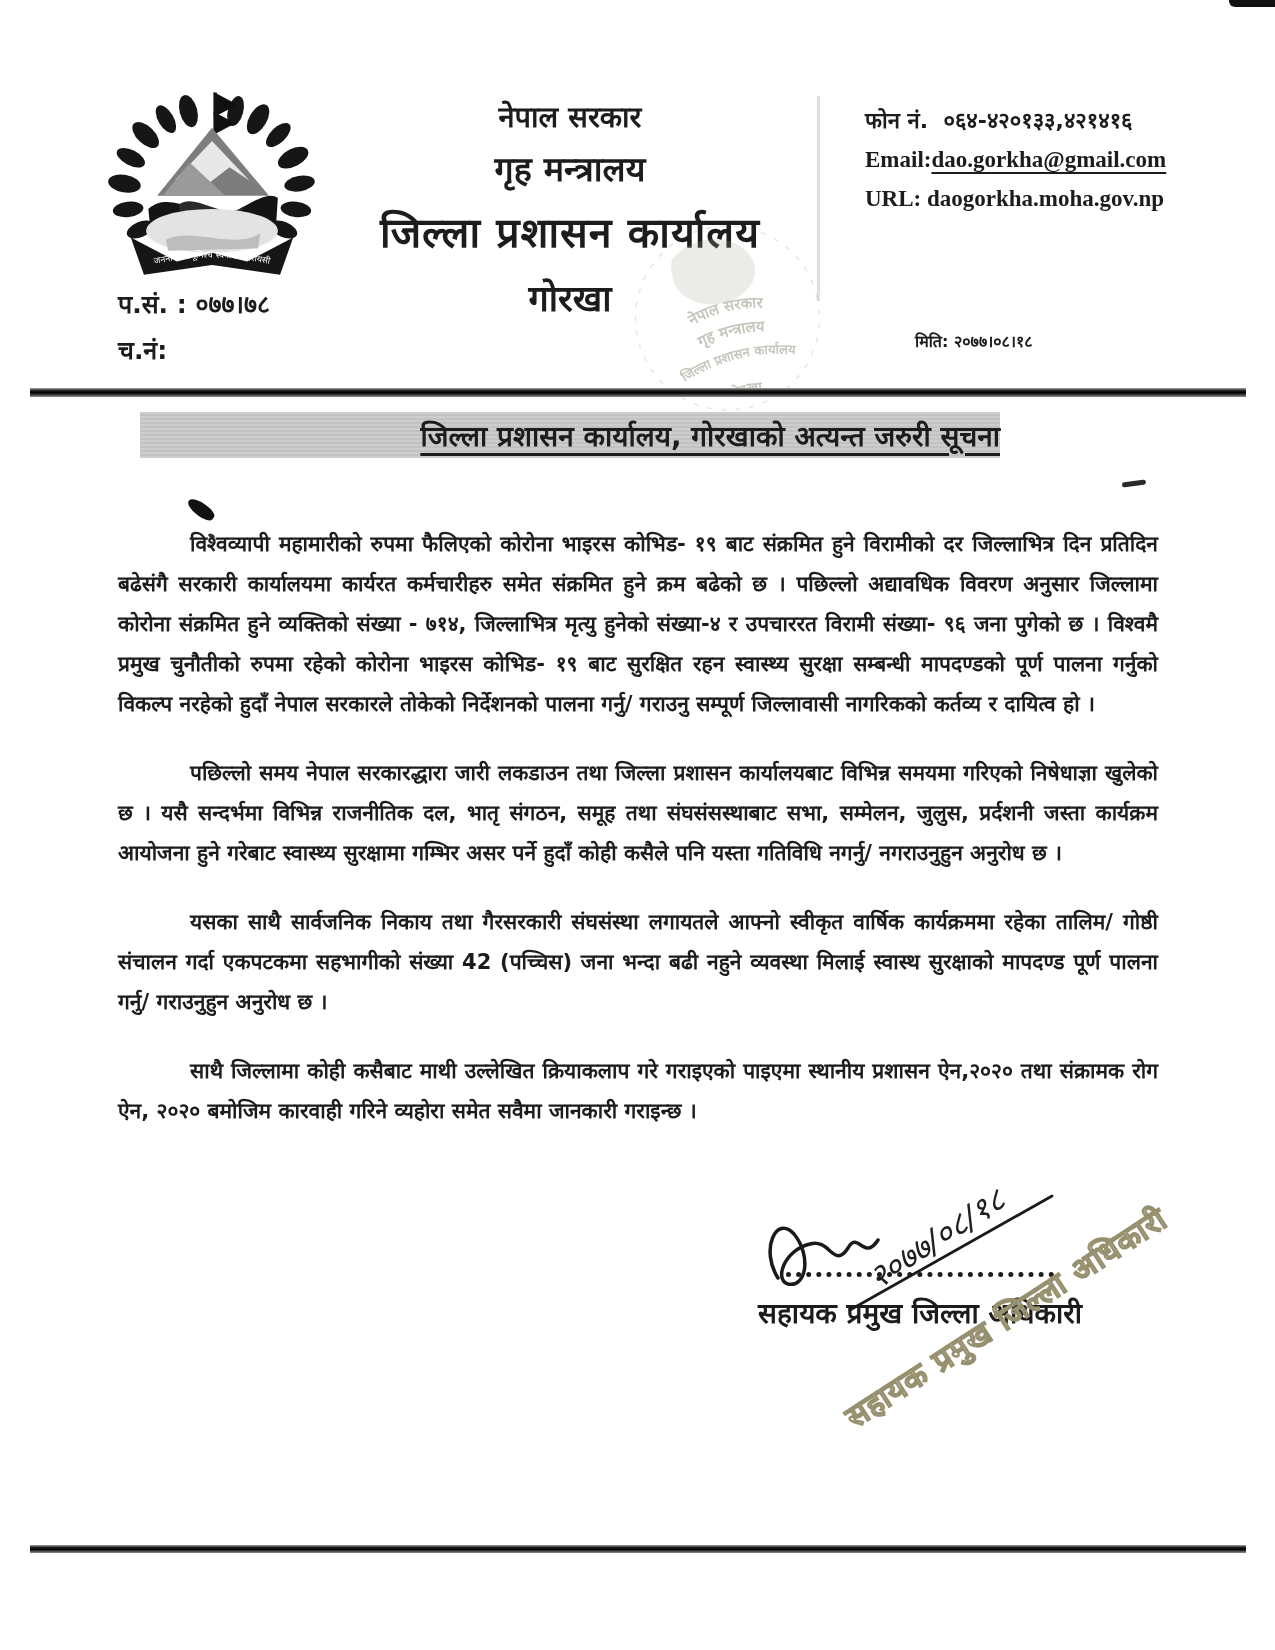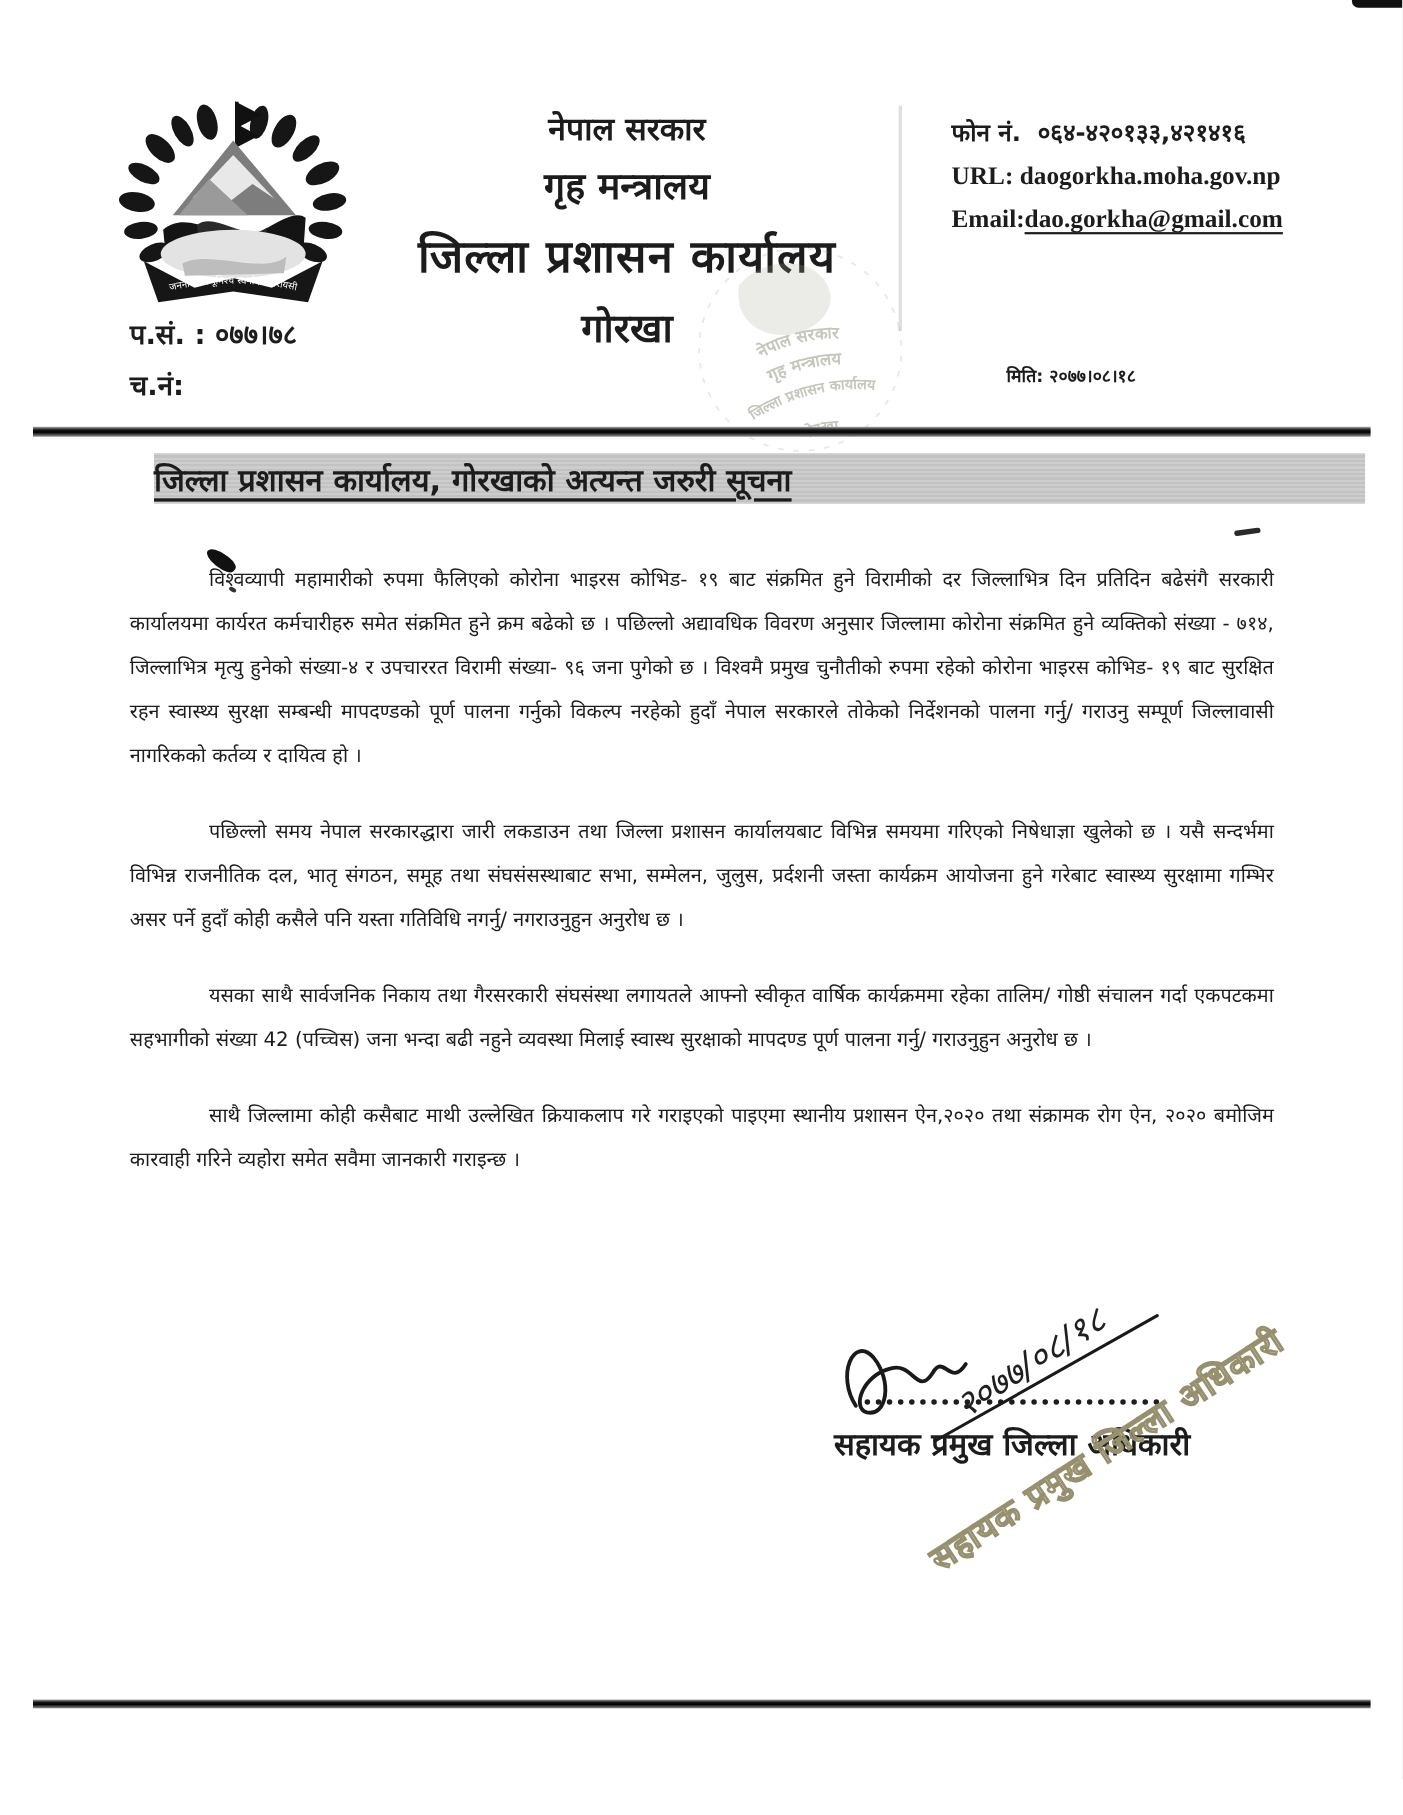--- a/index.html
+++ b/index.html
@@ -24,37 +24,37 @@
   .refs .r2{margin-top:12px;}
   .date-line{position:absolute;left:915px;top:330px;font-size:16px;font-weight:700;white-space:nowrap;}
   
   .round-stamp{position:absolute;left:625px;top:218px;width:205px;height:200px;opacity:.5;transform:rotate(-14deg);}
   
   .rule{position:absolute;left:30px;width:1216px;height:9px;
     background:linear-gradient(180deg,#a7a7a7 0%,#1c1c1c 30%,#000 55%,#8f8f8f 100%);}
   .rule.top{top:388px;}
   .rule.bottom{top:1545px;height:8px;}
   .title-band{
-    position:absolute;left:140px;top:412px;width:1101px;height:46px;
+    position:absolute;left:140px;top:412px;width:860px;height:46px;
     background:repeating-linear-gradient(0deg,#cdcdcd 0 2px,#c2c2c2 2px 4px);
-    display:flex;align-items:center;justify-content:flex-start;
+    display:flex;align-items:center;justify-content:flex-end;
   }
   .title-band span{
     font-size:28px;font-weight:800;
     text-decoration:underline;text-underline-offset:7px;text-decoration-thickness:2.5px;
   }
   
   .ink-mark{position:absolute;left:186px;top:503px;width:30px;height:13px;background:#111;
     border-radius:60% 40% 50% 50%;transform:rotate(38deg);}
   .ink-dot{position:absolute;left:208px;top:534px;width:7px;height:4px;background:#333;border-radius:50%;transform:rotate(30deg);}
   .corner-mark{position:absolute;right:0;top:0;width:46px;height:7px;background:#111;border-radius:0 0 0 6px;}
   .edge-dash{position:absolute;left:1122px;top:481px;width:24px;height:5px;background:#2a2a2a;border-radius:3px;transform:rotate(-8deg);}
   
-  .body-text{position:absolute;left:118px;top:508px;width:1040px;
-    font-size:18px;line-height:40px;text-align:justify;}
+  .body-text{position:absolute;left:118px;top:524px;width:1040px;
+    font-size:21px;line-height:40px;text-align:justify;font-weight:bold;}
   .body-text p{margin:0 0 29px 0;text-indent:72px;}
   
   .sig-block{position:absolute;left:720px;top:1218px;width:400px;text-align:center;}
   .sig-draw{position:relative;height:54px;}
   .sig-draw svg{position:absolute;left:30px;top:-40px;}
   .dotted{width:268px;margin:0 auto;border-bottom:5px dotted #1d1d1d;height:0;}
   .sig-name{font-size:28px;font-weight:800;margin:16px 0 0 0;}
   .sig-desg{font-size:28px;font-weight:800;margin:16px 0 0 0;white-space:nowrap;}
   .diag-stamp{
     position:absolute;left:848px;top:1398px;width:340px;
@@ -137,24 +137,24 @@
       <text font-size="13" text-anchor="middle"><textPath href="#stArc3" startOffset="50%">जिल्ला प्रशासन कार्यालय</textPath></text>
       <text font-size="14" text-anchor="middle"><textPath href="#stArc4" startOffset="50%">गोरखा</textPath></text>
     </g>
   </svg>
 
   <div class="contact">
     <div class="row">
       <span>फोन नं.</span>&nbsp;&nbsp;<span>०६४-४२०१३३,४२१४१६</span>
     </div>
     <div class="row latin">
+      <span>Email:</span><span class="em">dao.gorkha@gmail.com</span>
+    </div>
+    <div class="row latin">
       <span>URL:</span> <span>daogorkha.moha.gov.np</span>
-    </div>
-    <div class="row latin">
-      <span>Email:</span><span class="em">dao.gorkha@gmail.com</span>
     </div>
   </div>
 
   <div class="refs">
     <div>
       <span>प.सं. :</span> <span>०७७।७८</span>
     </div>
     <div class="r2">च.नं:</div>
   </div>
 

